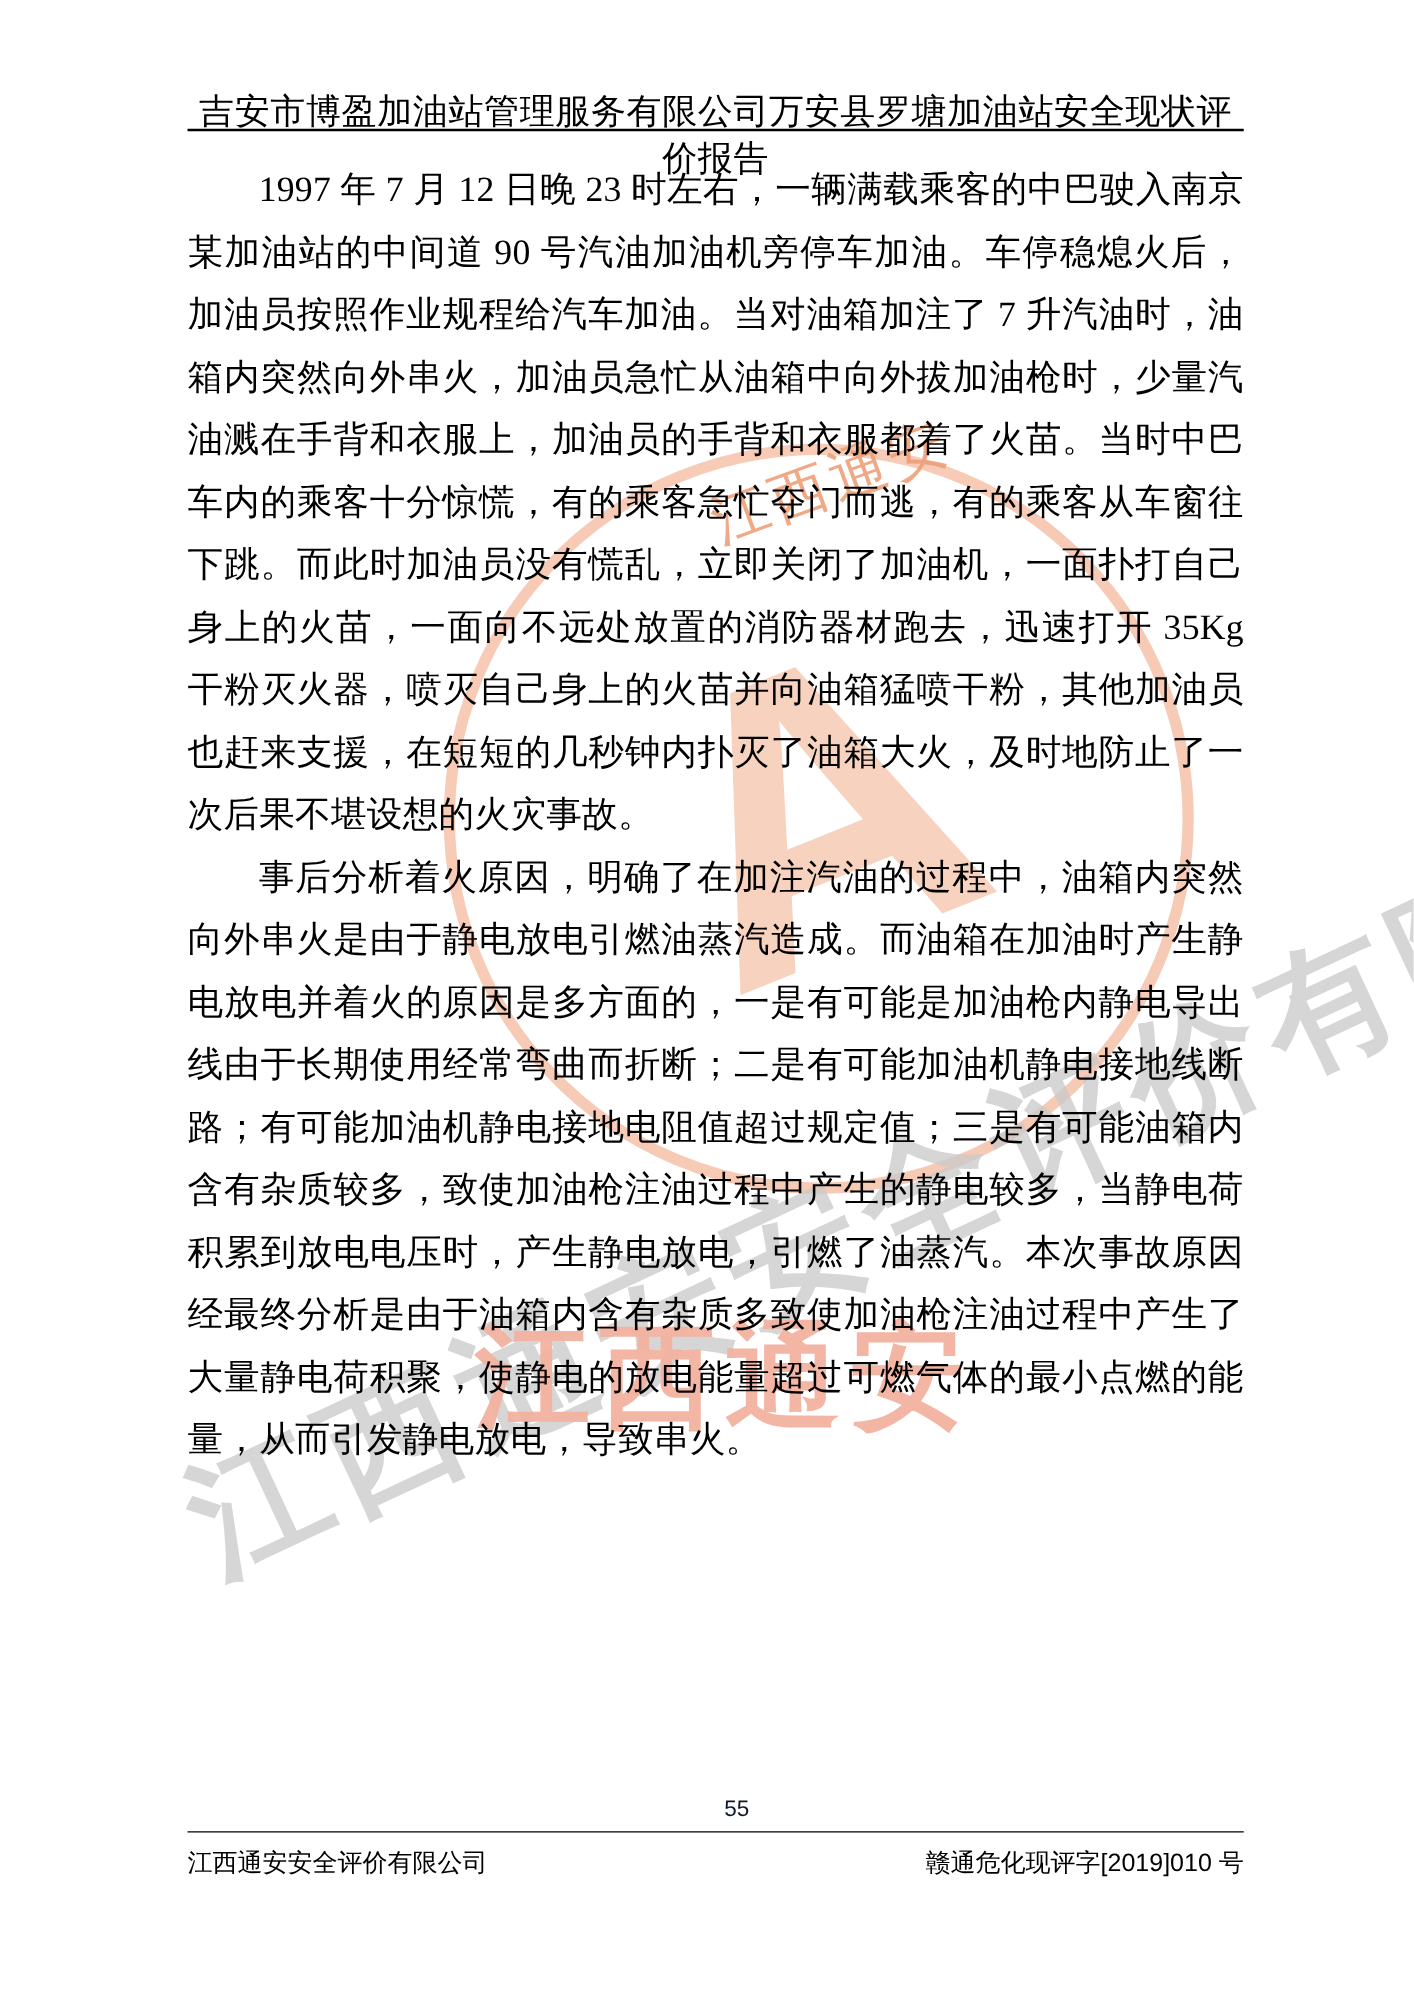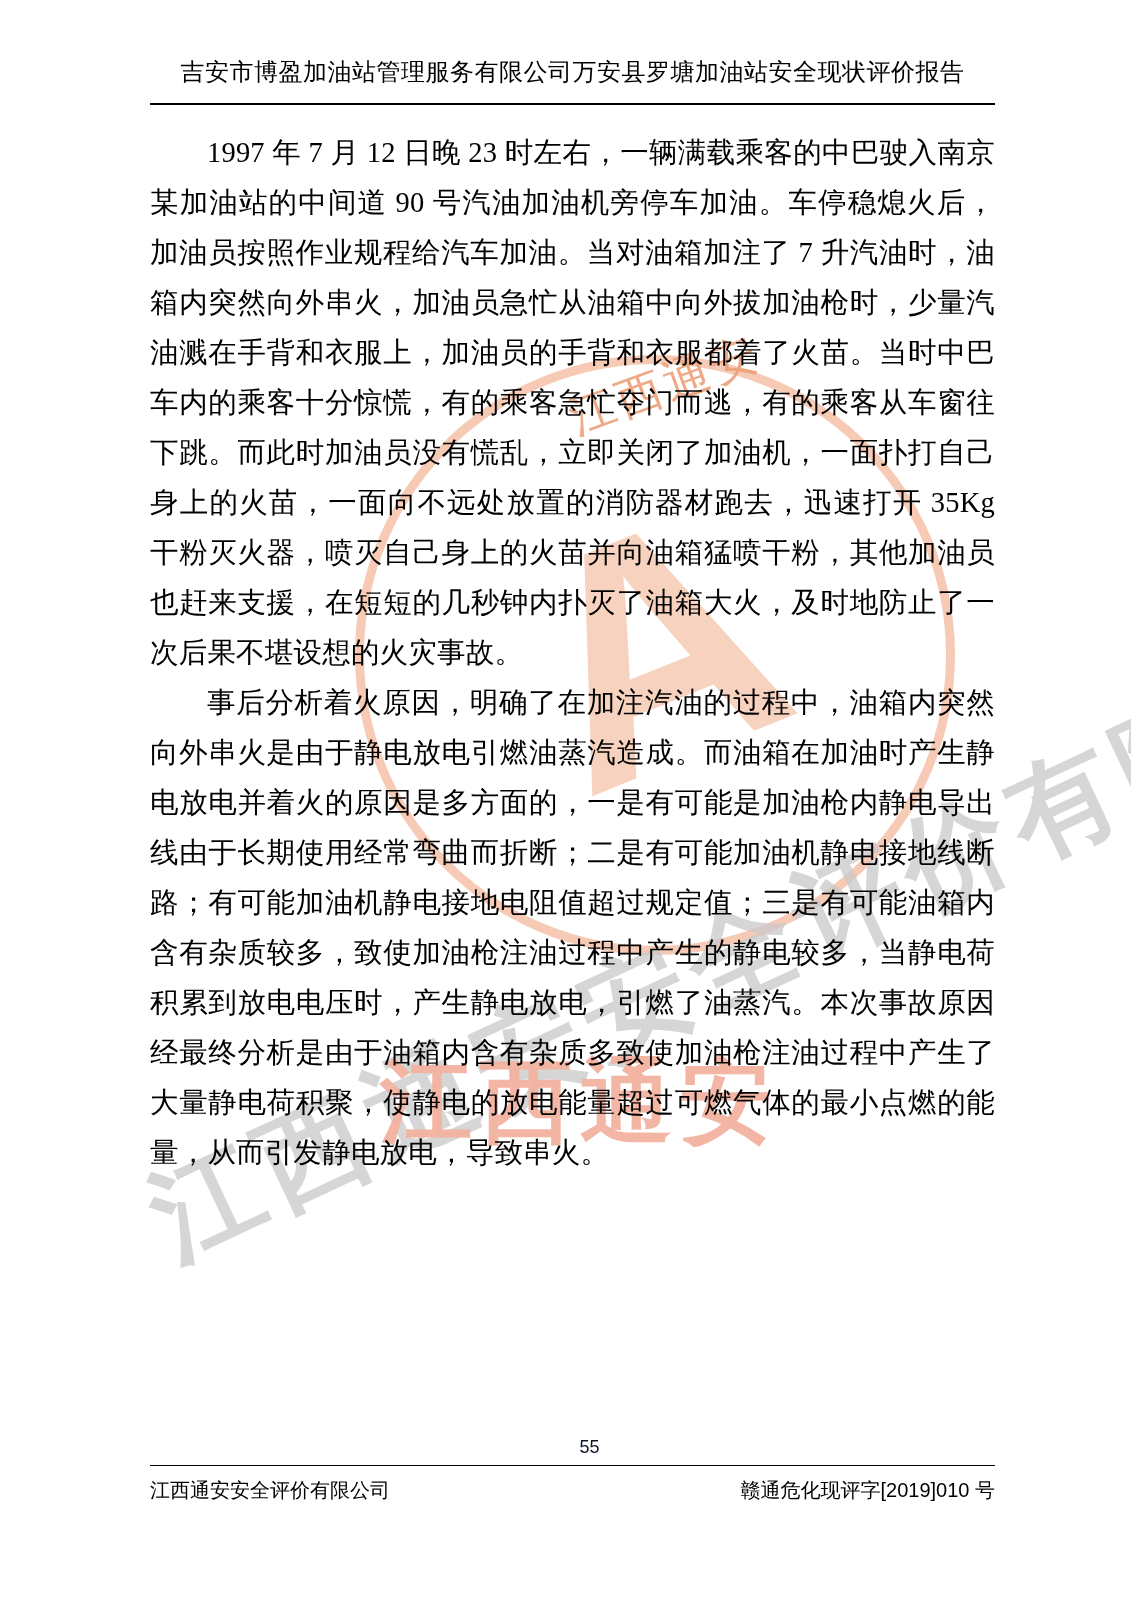--- a/index.html
+++ b/index.html
@@ -95,24 +95,24 @@
   .content-layer {
     position: relative;
     z-index: 2;
     height: 100%;
     box-sizing: border-box;
   }
 
   .header {
     position: absolute;
     left: 150px;
-    top: 56px;
+    top: 70px;
     width: 845px;
     text-align: center;
-    font-size: 24px;
+    font-size: 28px;
     color: #000;
     letter-spacing: 0.5px;
     font-family: "Liberation Sans", "DejaVu Sans", sans-serif;
   }
   .header-rule {
     position: absolute;
     left: 150px;
     top: 103px;
     width: 845px;
     height: 0;

